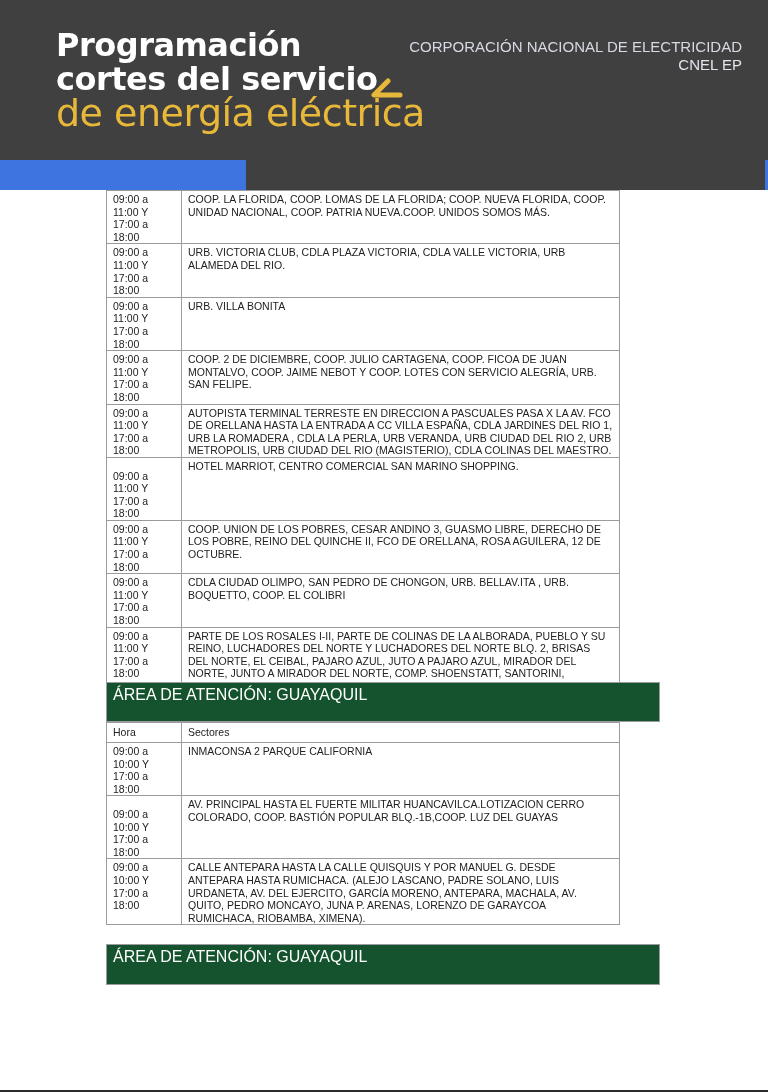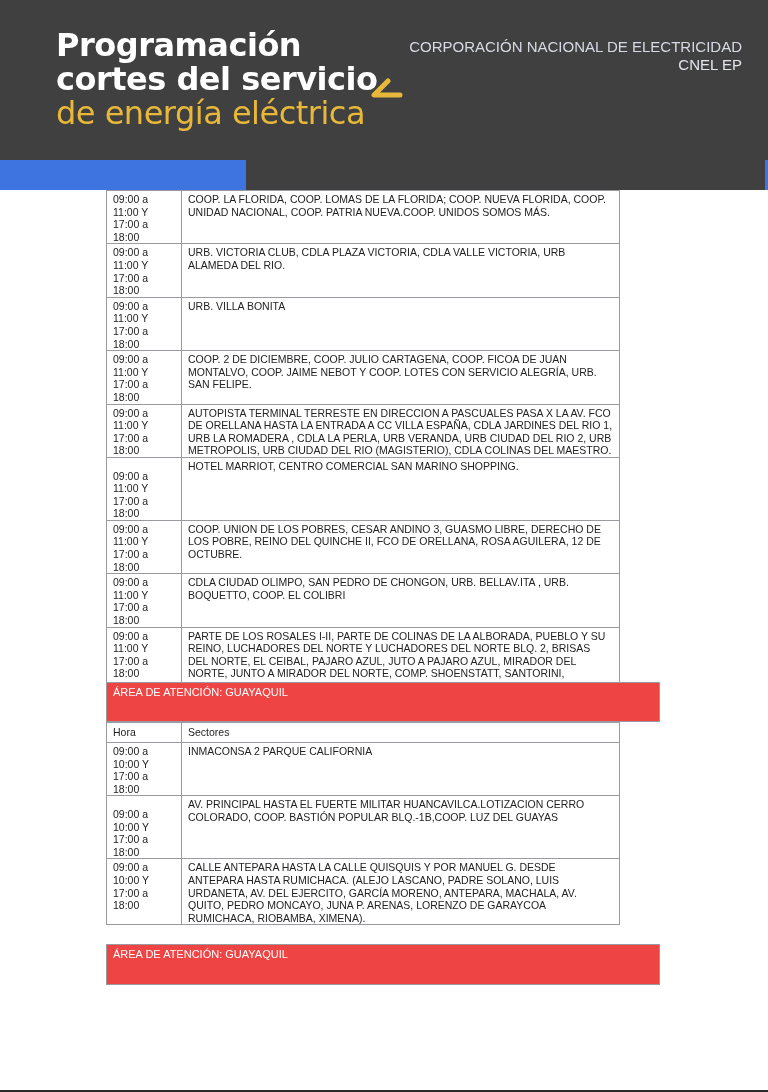--- a/index.html
+++ b/index.html
@@ -1,30 +1,30 @@
 <!DOCTYPE html>
 <html><head>
 <meta charset="utf-8">
 <style>
   html, body { margin:0; padding:0; }
   body { width:768px; height:1092px; background:#ffffff; position:relative; overflow:hidden; font-family:"Liberation Sans", sans-serif; }
   .header { position:absolute; left:0; top:0; width:768px; height:190px; background:#404040; }
   .title { position:absolute; left:56px; top:28px; line-height:34px; }
   .title .l1, .title .l2 { color:#ffffff; font-weight:bold; font-size:32px; letter-spacing:-0.5px; display:block; font-family:"DejaVu Sans", sans-serif; }
-  .title .l3 { color:#e8b83a; font-size:32px; display:block; font-family:"DejaVu Sans", sans-serif; letter-spacing:-0.5px; }
+  .title .l3 { color:#e8b83a; font-size:38px; display:block; font-family:"DejaVu Sans", sans-serif; letter-spacing:-0.5px; }
   .accent { position:absolute; left:368px; top:78px; width:36px; height:22px; }
   .org { position:absolute; right:26px; top:26px; text-align:right; color:#d7dae4; font-size:15px; line-height:18px;margin-top:12px; }
   .org .brand { display:block; font-weight:normal; color:#e4e6ee; }
   .bluebar { position:absolute; left:0; top:160px; width:246px; height:30px; background:#3e74e0; }
   .edge { position:absolute; right:0; top:160px; width:3px; height:30px; background:#3e74e0; }
 
   table.sched { position:absolute; left:106px; border-collapse:collapse; width:514px; font-size:10.5px; color:#222; }
   table.sched td { border:1px solid #9a9aa0; vertical-align:top; padding:2px 6px 0 6px; line-height:12.6px; }
   table.sched td.hora { width:62px; }
-  .area-head { background:#ef4444; color:#fff; font-size:11px; padding:3px 6px; border:1px solid #9a9aa0; }
+  .area-head { background:#14532d; color:#fff; font-size:16px; padding:3px 6px; border:1px solid #9a9aa0; }
   .bottom-line { position:absolute; left:0; bottom:0; width:768px; height:2px; background:#2b2b2b; }
 </style>
 </head>
 <body>
 
 <div class="header">
   <div class="title">
     <span class="l1">Programación</span>
     <span class="l2">cortes del servicio</span>
     <span class="l3">de energía eléctrica</span>

